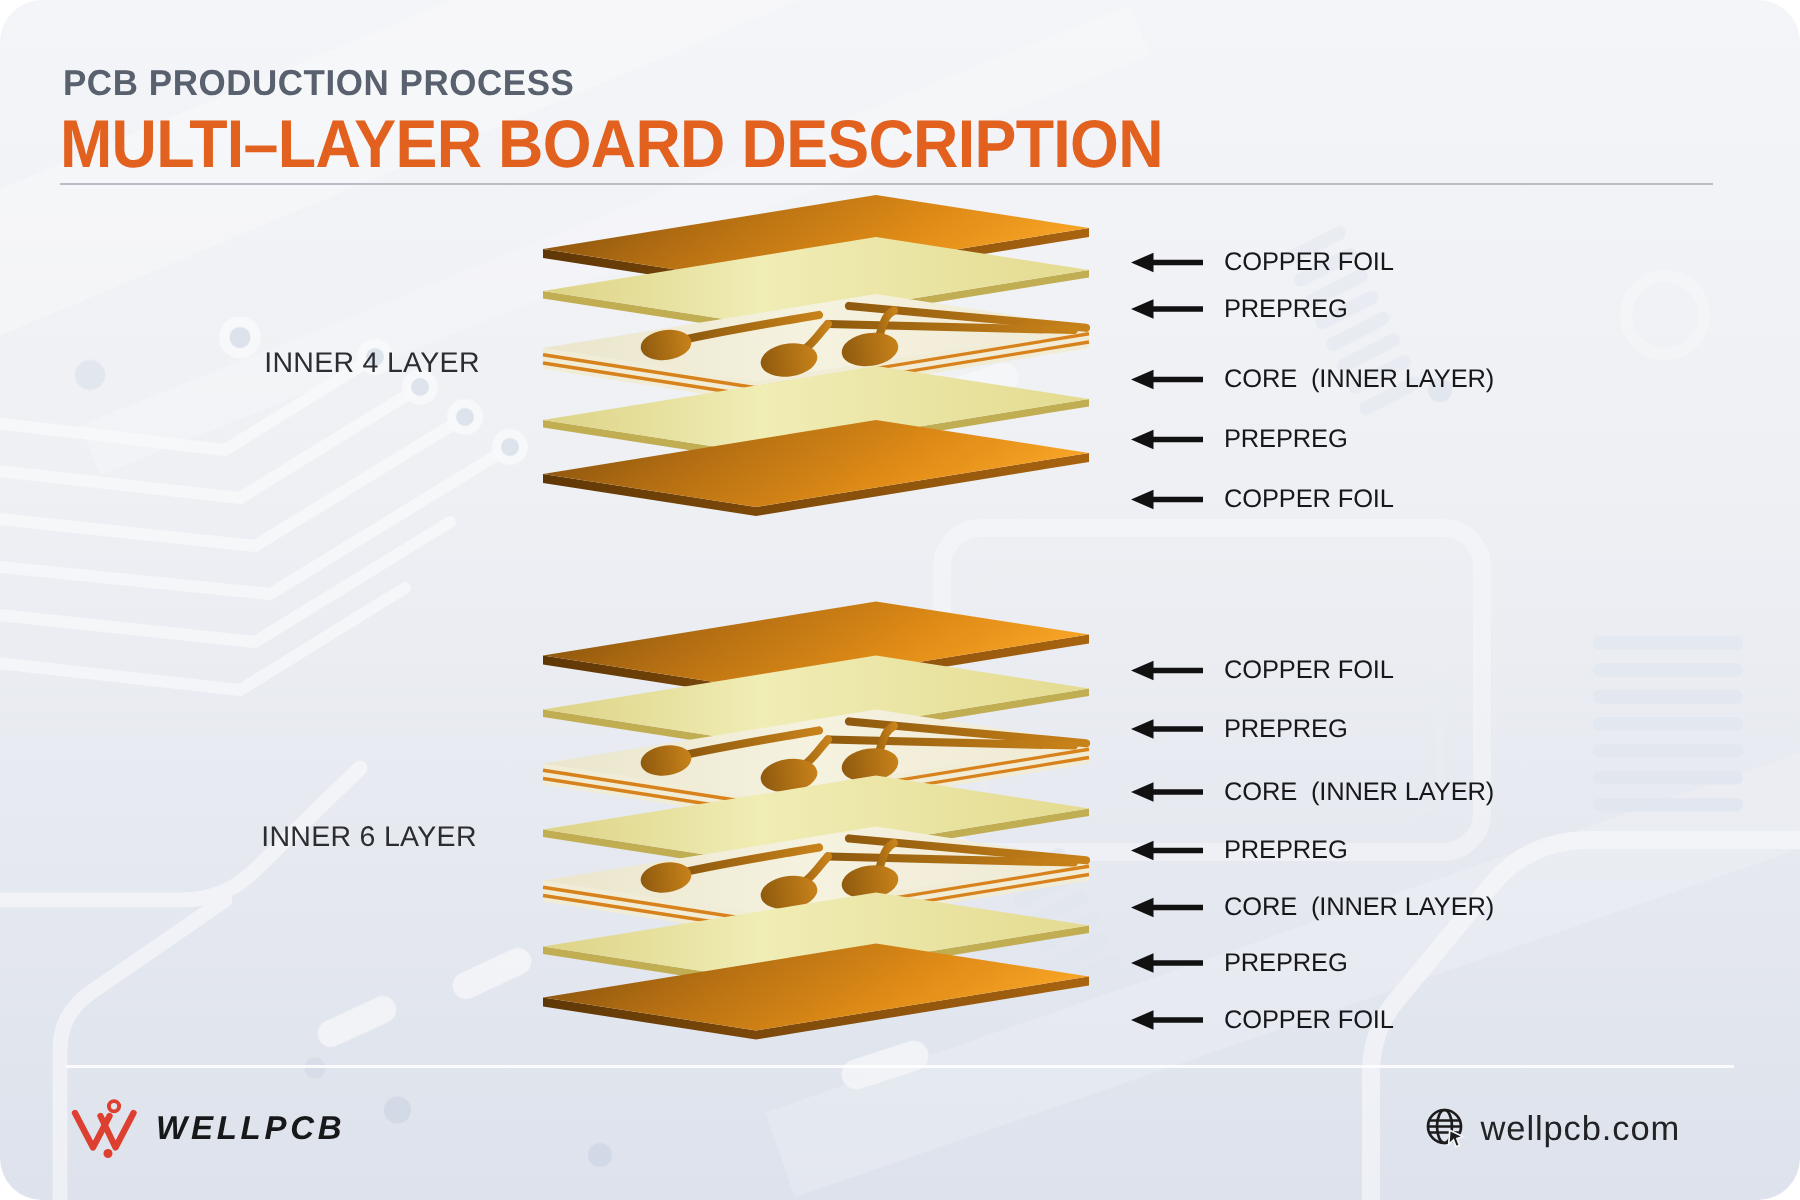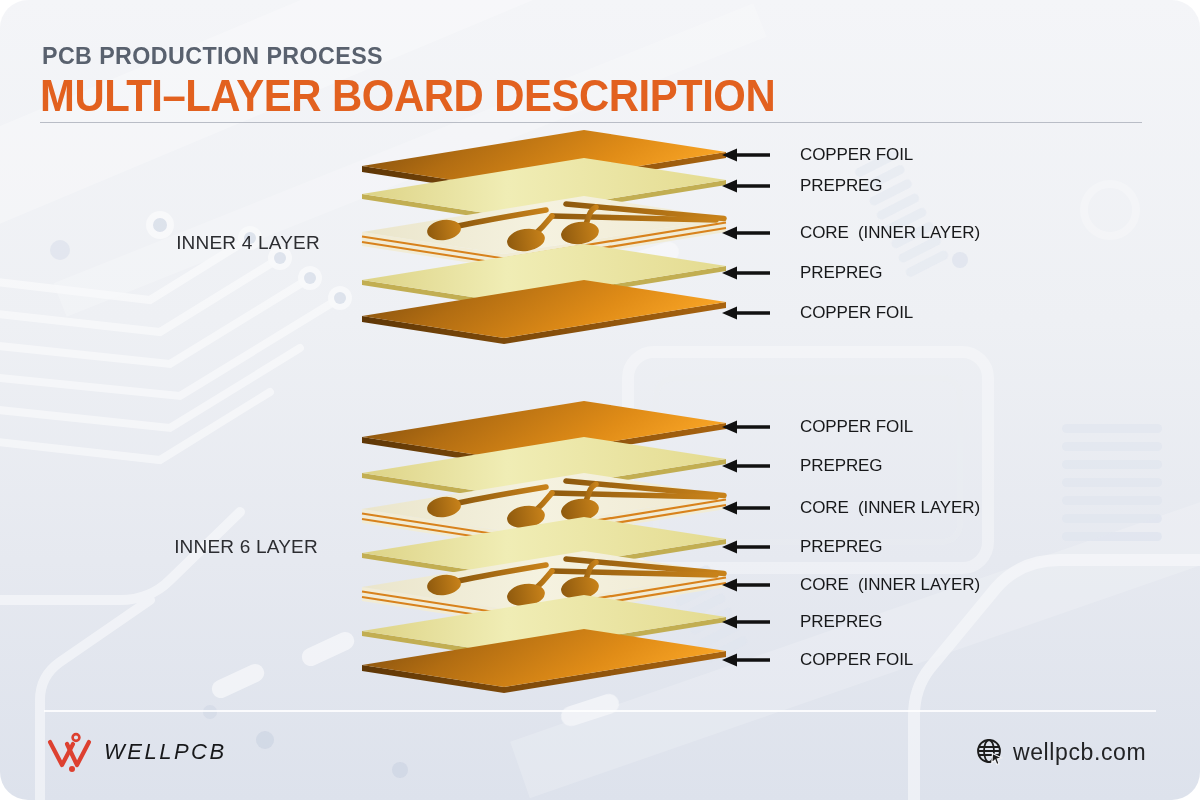--- a/index.html
+++ b/index.html
@@ -16,29 +16,29 @@
   .header-rule{position:absolute;left:40px;top:122px;width:1102px;height:1px;background:#b9bdc6;}
 
   
   .stack-svg{position:absolute;}
   .stack1{left:356px;top:124px;width:376px;height:246px;}
   .stack2{left:356px;top:395px;width:376px;height:310px;}
 
   .side-label{position:absolute;width:180px;text-align:center;font-size:19px;color:#2c2d31;
               letter-spacing:.2px;white-space:nowrap;}
 
-  .layer-row{position:absolute;left:720px;height:20px;display:flex;align-items:center;gap:30px;}
+  .layer-row{position:absolute;left:752px;height:20px;display:flex;align-items:center;gap:14px;margin-top:20px;}
   .layer-label{font-size:17px;color:#17181a;letter-spacing:-.1px;white-space:pre;}
   .arrow-icon{flex:0 0 auto;display:block;}
 
   
   .footer-rule{position:absolute;left:44px;top:710px;width:1112px;height:2px;background:rgba(255,255,255,.85);}
   .brand{position:absolute;left:46px;top:731px;display:flex;align-items:center;gap:10px;}
-  .brand-name{font-size:22px;font-weight:normal;color:#17181a;letter-spacing:2.5px;font-style:italic;}
-  .site{position:absolute;left:976px;top:738px;display:flex;align-items:center;gap:9px;}
+  .brand-name{font-size:22px;font-weight:bold;color:#17181a;letter-spacing:2.5px;font-style:italic;}
+  .site{position:absolute;left:950px;top:738px;display:flex;align-items:center;gap:9px;}
   .site-url{font-size:23px;color:#222325;letter-spacing:.6px;}
 </style>
 </head>
 <body>
 
 <div id="card">
 
   <svg class="circuit" viewBox="0 0 1200 800" preserveAspectRatio="none">
     <g opacity="0.6">
       <path d="M-60,200 L560,-60" stroke="#ffffff" stroke-width="90" opacity="0.45" fill="none"></path>
@@ -191,21 +191,21 @@
     <use href="#cuSheet" y="0"></use>
     <use href="#ppSheet" y="36"></use>
     <use href="#coreSheet" y="72"></use>
     <use href="#ppSheet" y="116"></use>
     <use href="#coreSheet" y="150"></use>
     <use href="#ppSheet" y="194"></use>
     <use href="#cuSheet" y="228"></use>
   </svg>
 
   <div class="side-label" style="left:158px;top:232px;">INNER 4 LAYER</div>
-  <div class="side-label" style="left:156px;top:536px;">INNER 6 LAYER</div>
+  <div class="side-label" style="left:156px;top:548px;">INNER 6 LAYER</div>
 
   <div class="layer-row" style="top:145px;">
     <svg class="arrow-icon" width="50" height="14" viewBox="0 0 50 14">
         <path d="M50,7 L14,7" stroke="#111" stroke-width="3.6"></path>
         <polygon points="2,7 17,0.5 17,13.5" fill="#111"></polygon>
       </svg>
     <span class="layer-label">COPPER FOIL</span>
   </div>
   <div class="layer-row" style="top:176px;">
     <svg class="arrow-icon" width="50" height="14" viewBox="0 0 50 14">

